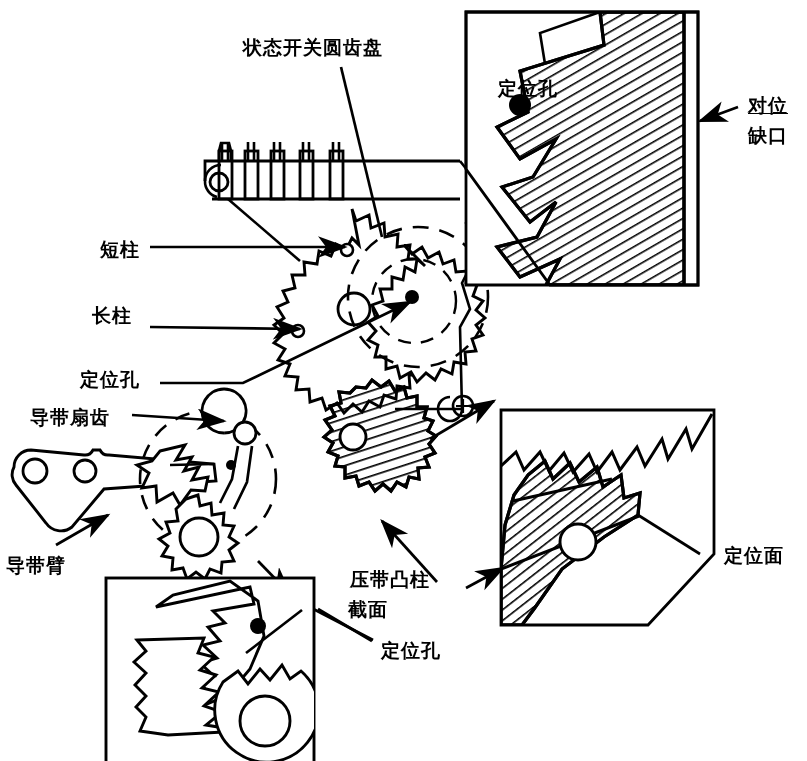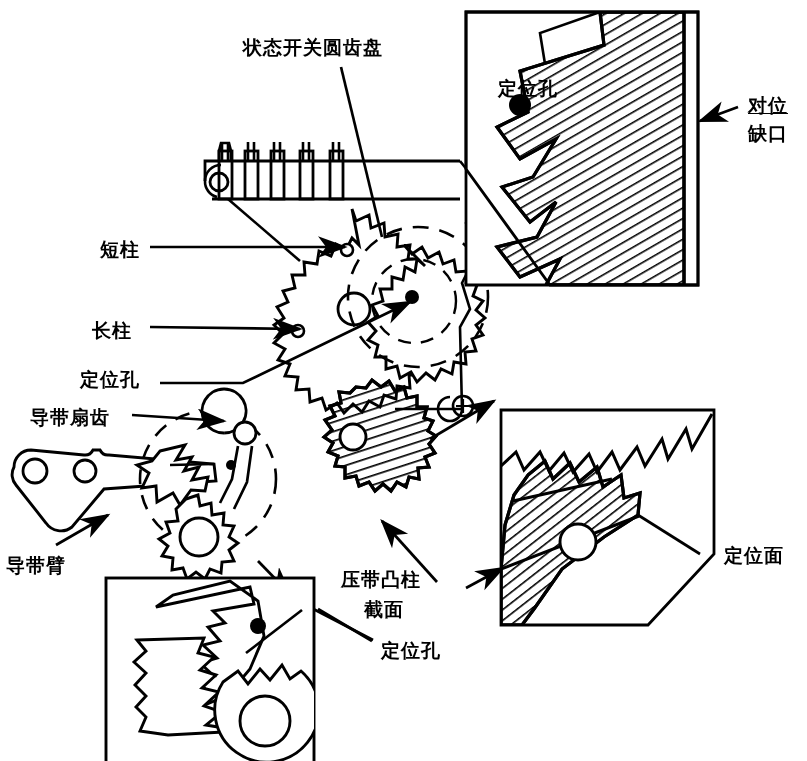--- a/index.html
+++ b/index.html
@@ -264,28 +264,28 @@
           <path d="M302,601 L246,644" stroke-width="2.6"></path>
         </g>
       </g>
 
     </g>
   </svg>
 
   <div class="lbl" style="left:243px;top:26px;">状态开关圆齿盘</div>
 
   <div class="lbl" style="left:100px;top:228px;">短柱</div>
-  <div class="lbl" style="left:92px;top:309px;">长柱</div>
+  <div class="lbl" style="left:92px;top:294px;">长柱</div>
   <div class="lbl" style="left:80px;top:358px;">定位孔</div>
   <div class="lbl" style="left:30px;top:396px;">导带扇齿</div>
   <div class="lbl" style="left:6px;top:545px;font-family:Liberation Serif, serif;">导带臂</div>
 
-  <div class="lbl" style="left:341px;top:558px;">压带凸柱</div>
-  <div class="lbl ctr" style="left:341px;top:588px;width:86px;">截面</div>
+  <div class="lbl" style="left:350px;top:558px;">压带凸柱</div>
+  <div class="lbl ctr" style="left:325px;top:588px;width:86px;">截面</div>
   <div class="lbl" style="left:381px;top:629px;">定位孔</div>
 
   <div class="lbl" style="left:498px;top:67px;">定位孔</div>
   <div class="lbl" style="left:748px;top:84px;text-decoration:underline;">对位</div>
-  <div class="lbl" style="left:748px;top:114px;font-family:Liberation Mono, monospace;">缺口</div>
+  <div class="lbl" style="left:748px;top:114px;">缺口</div>
 
   <div class="lbl" style="left:724px;top:534px;text-align:right;">定位面</div>
 
 </div>
 
 </body></html>

